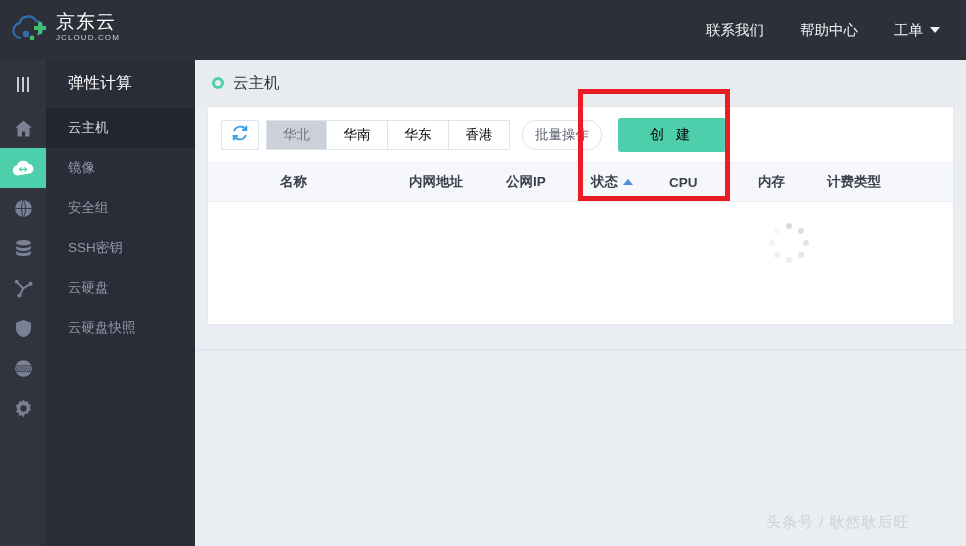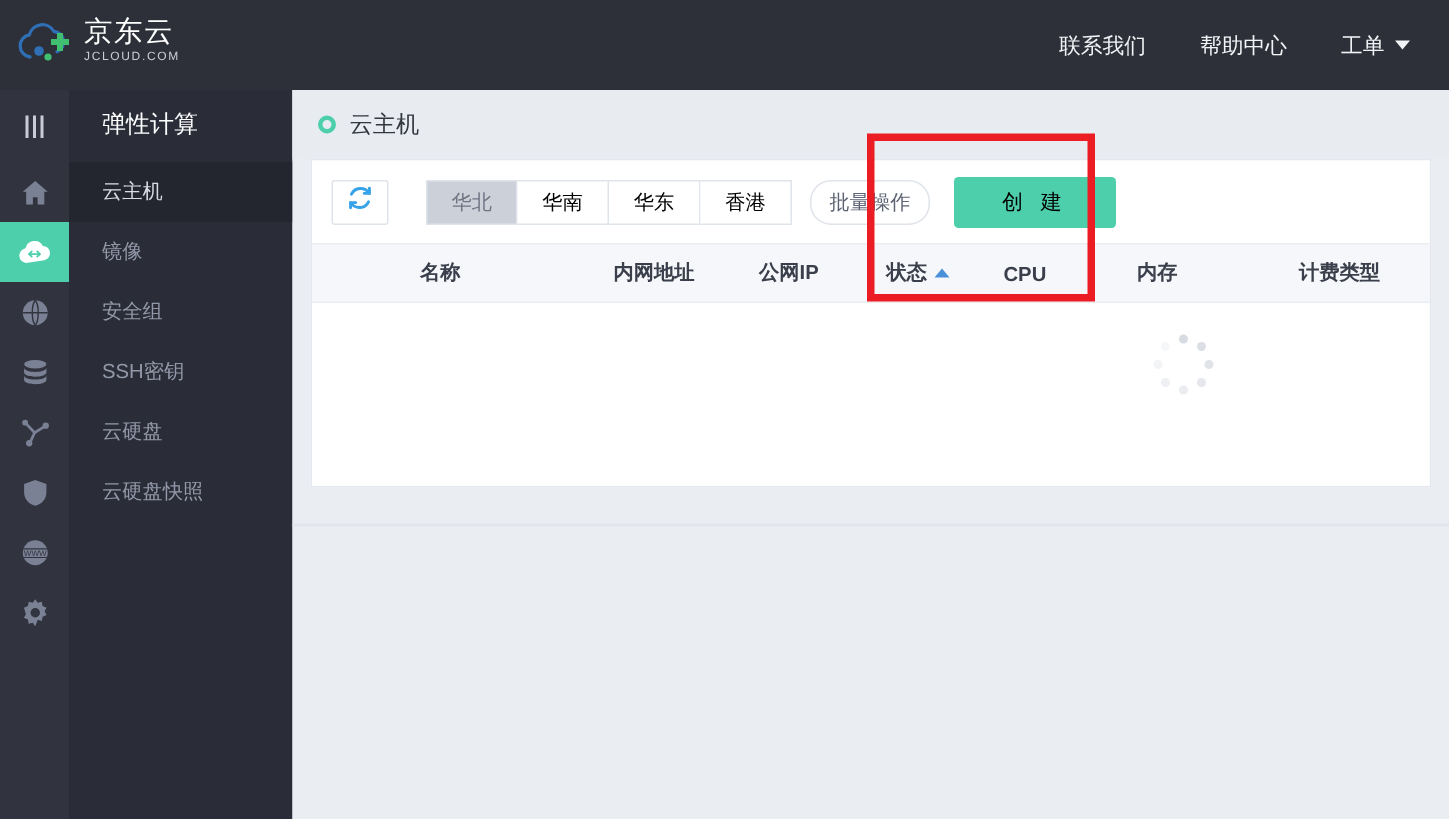--- a/index.html
+++ b/index.html
@@ -88,21 +88,21 @@
   }
   .toolbar {
     height: 55px; display: flex; align-items: center; padding-left: 13px;
     gap: 0; background: #fff;
   }
   .tb-refresh {
     width: 38px; height: 30px; border: 1px solid #dfe3ea; background: #fff;
     display: flex; align-items: center; justify-content: center; cursor: pointer;
     border-radius: 2px;
   }
-  .tb-tabs { display: flex; margin-left: 25px; align-items: center; }
+  .tb-tabs { display: flex; margin-left: 7px; align-items: center; }
   .tb-tab {
     height: 30px; min-width: 61px; padding: 0 12px; border: 1px solid #dfe3ea;
     border-left: none; background: #fff; color: #000000; font-size: 13.5px;
     display: flex; align-items: center; justify-content: center; cursor: pointer;
   }
   .tb-tab:first-child { border-left: 1px solid #dfe3ea; }
   .tb-tab.active { background: #ccd1d9; color: #6f7584; }
   .tb-batch {
     height: 30px; padding: 0 12px; border: 1px solid #dfe3ea; background: #fff;
     color: #5d6373; font-size: 13.5px; margin-left: 12px;
@@ -351,21 +351,21 @@
         <div class="th" style="left:383px">
           <span>状态</span>
           <span class="sort-asc"></span>
         </div>
         <div class="th" style="left:461px">
           <span>CPU</span>
         </div>
         <div class="th" style="left:550px">
           <span>内存</span>
         </div>
-        <div class="th" style="left:658px">
+        <div class="th" style="left:619px">
           <span>计费类型</span>
         </div>
       </div>
 
       <div class="tbody">
         <div class="spinner">
           <i style="transform:translate(0px,-17px);opacity:.95"></i>
           <i style="transform:translate(12px,-12px);opacity:.85"></i>
           <i style="transform:translate(17px,0px);opacity:.75"></i>
           <i style="transform:translate(12px,12px);opacity:.62"></i>
@@ -377,14 +377,15 @@
       </div>
 
     </div>
 
     <div class="bottom-strip"></div>
 
   </div>
 
   <div class="annot"></div>
 
+  <div class="watermark">头条号 / 耿然耿后旺</div>
 
 </div>
 
 </body></html>

